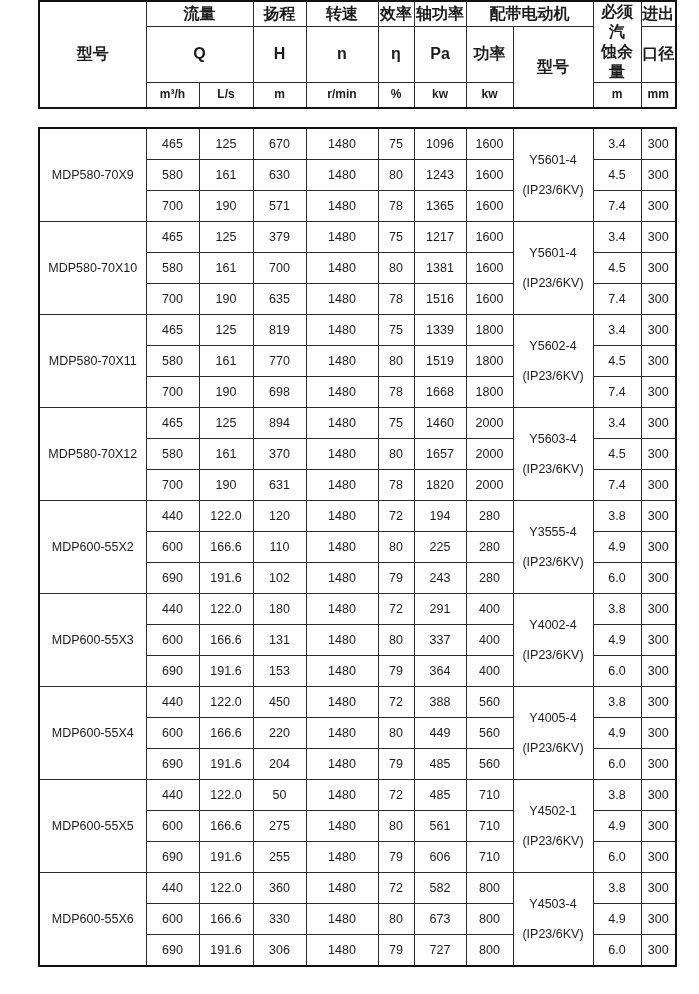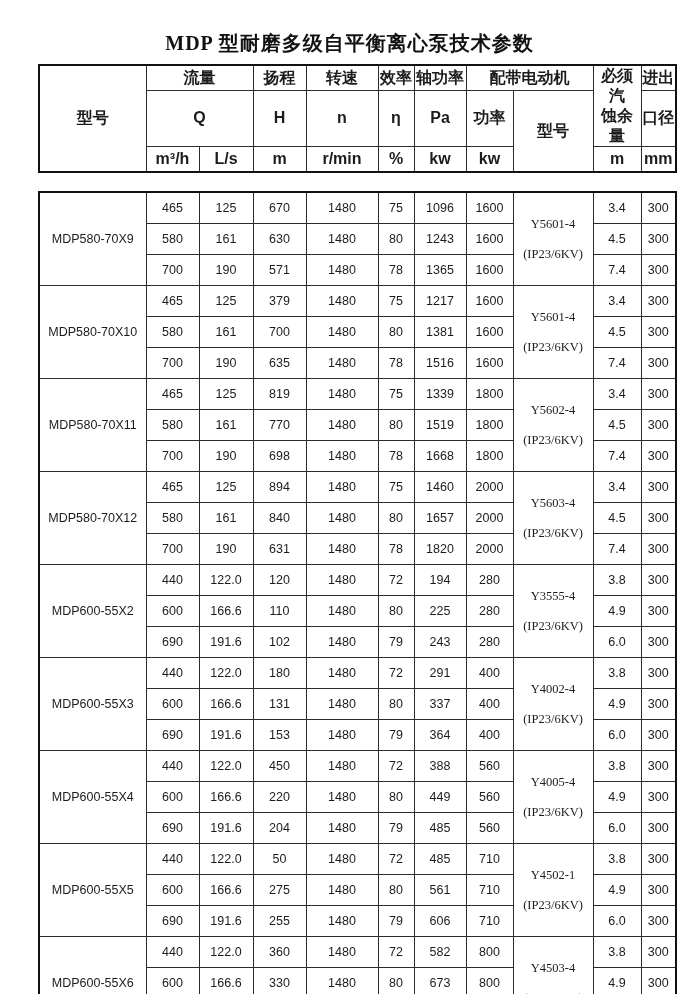--- a/index.html
+++ b/index.html
@@ -13,34 +13,33 @@
     font-size:20px; text-align:center;
     padding-top:30px; margin:0 0 7px 0; color:#111;
     letter-spacing:1px;
   }
   .tbl { border-collapse:collapse; table-layout:fixed; width:637px; margin-left:38px; }
   .tbl td { border:1px solid #2b2b2b; text-align:center; vertical-align:middle; padding:0; overflow:hidden; }
   .tbl.outer-thick { border:2px solid #111; }
   .tbl.outer-thick td { }
   .head-tbl { margin-top:0; }
   .head-tbl td { height:24px; font-weight:bold; font-size:16px; line-height:1.15; }
-  .head-tbl .unit { font-size:16px; }
+  .head-tbl .unit { font-size:12px; }
   .body-tbl { margin-top:18px; }
   .body-tbl td { height:30px; font-size:12.5px; }
   .model-cell { font-size:12.5px; }
   .motor-cell { vertical-align:top; font-size:12.5px; }
-  .motor-cell .ln { line-height:30px; height:30px;font-family:Liberation Serif, serif; }
+  .motor-cell .ln { line-height:30px; height:30px; }
   .wrap2 div { line-height:1.25; }
 </style>
 </head>
 <body>
 
 <div class="page">
 
-  <h1 class="doc-title">MDP 型耐磨多级自平衡离心泵技术参数</h1>
 
   <table class="tbl head-tbl outer-thick">
     <colgroup>
       <col style="width:107px">
         <col style="width:53px">
         <col style="width:54px">
       <col style="width:53px">
         <col style="width:72px">
         <col style="width:36px">
       <col style="width:52px">
@@ -229,21 +228,21 @@
           <td rowspan="3" class="motor-cell">
             <div class="ln">Y5603-4</div>
             <div class="ln">(IP23/6KV)</div>
           </td>
           <td>3.4</td>
           <td>300</td>
         </tr>
         <tr>
           <td>580</td>
           <td>161</td>
-          <td>840</td>
+          <td>370</td>
           <td>1480</td>
           <td>80</td>
           <td>1657</td>
           <td>2000</td>
           <td>4.5</td>
           <td>300</td>
         </tr>
         <tr>
           <td>700</td>
           <td>190</td>

